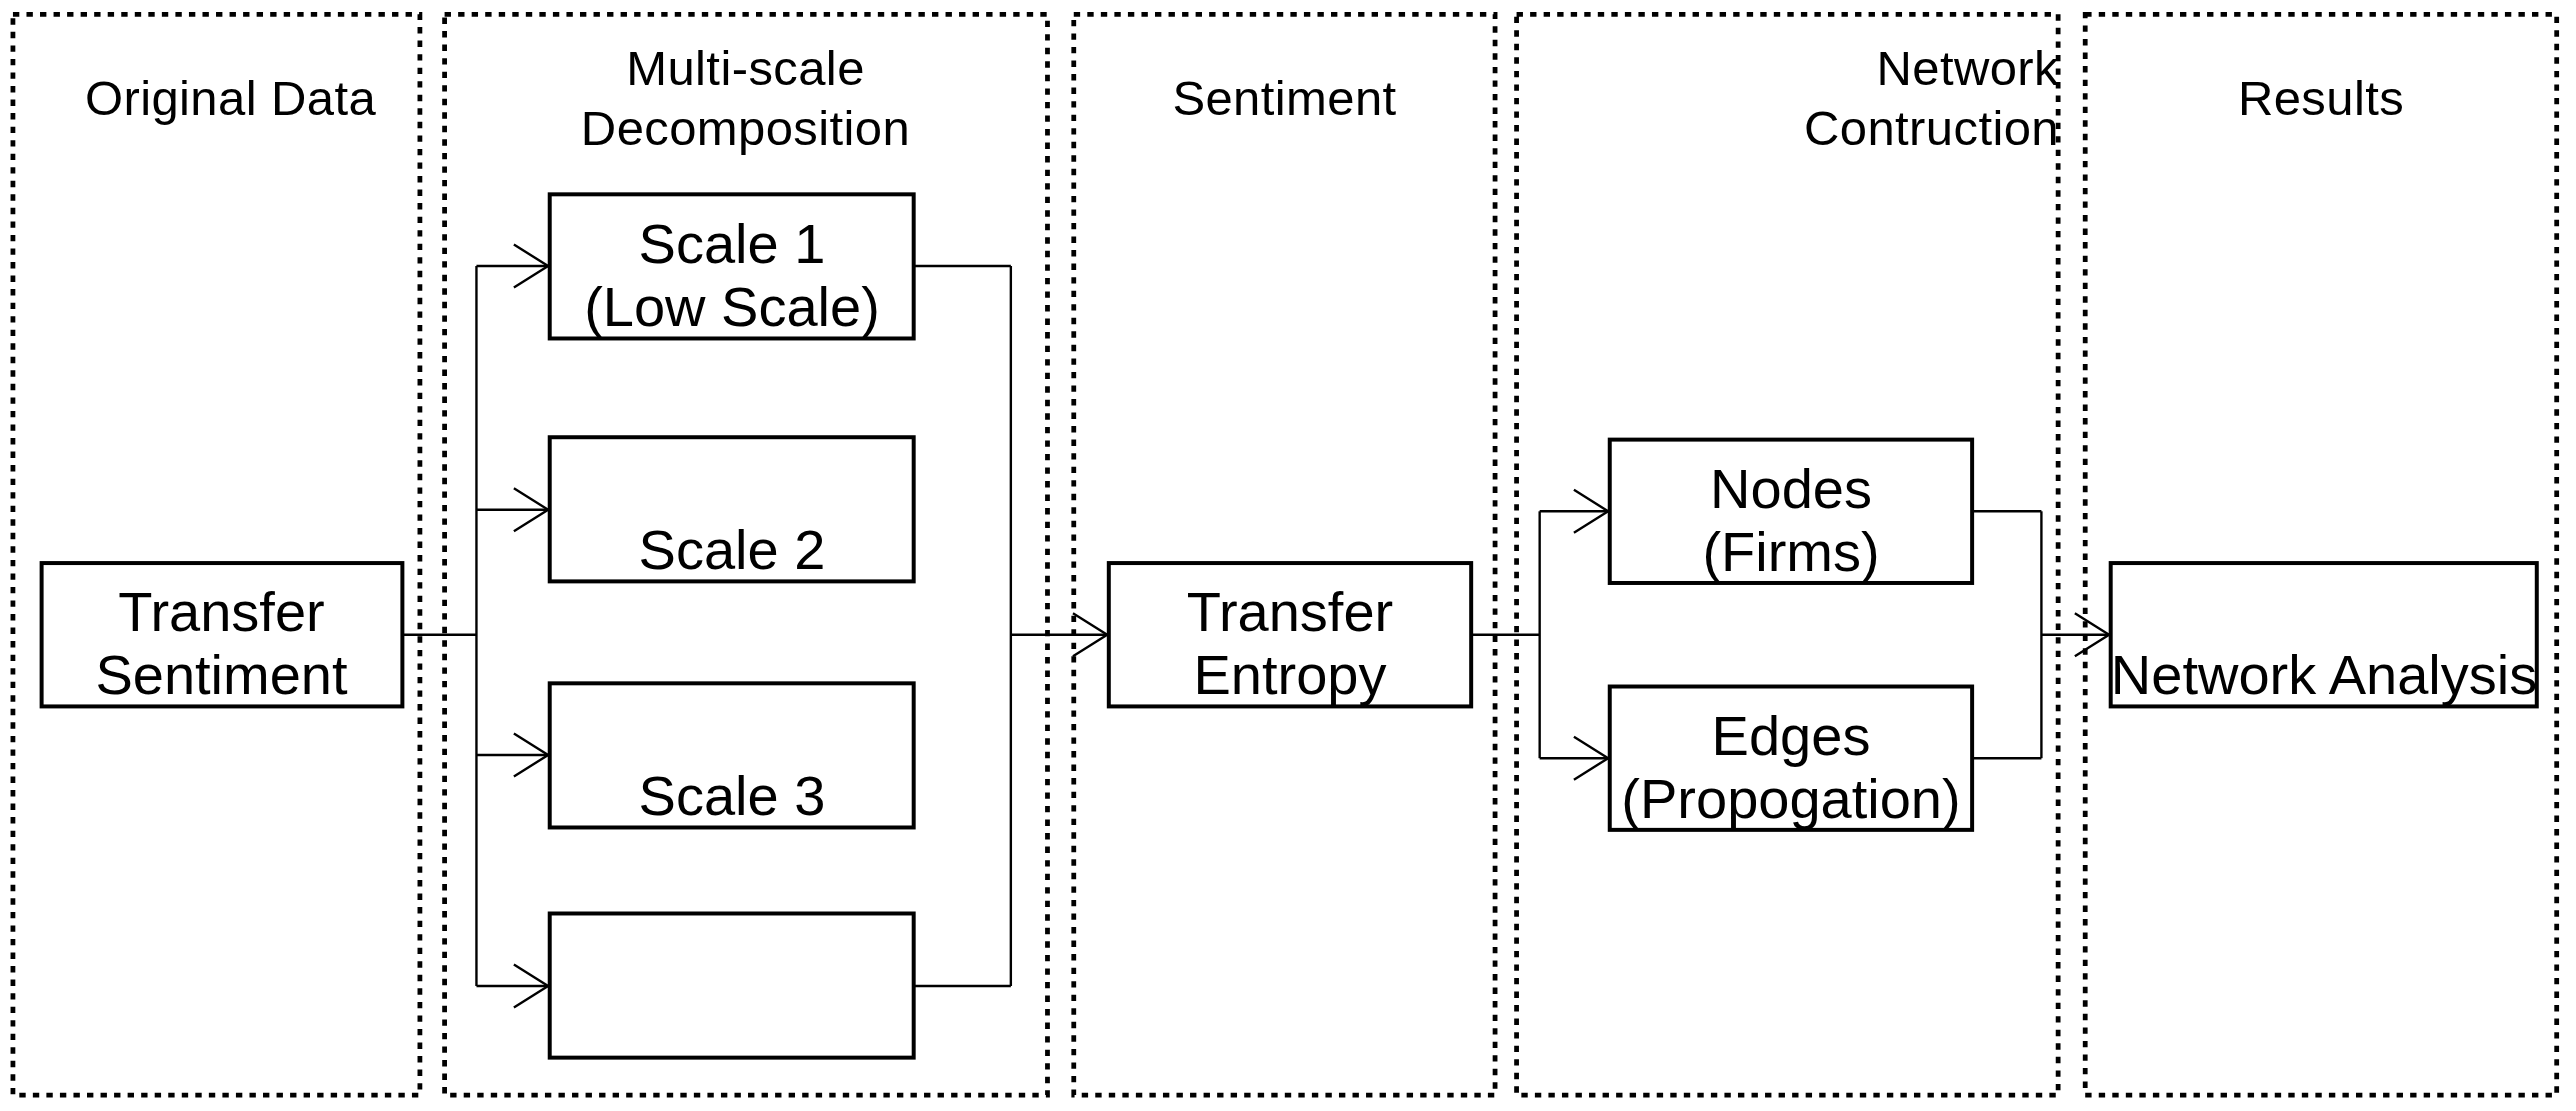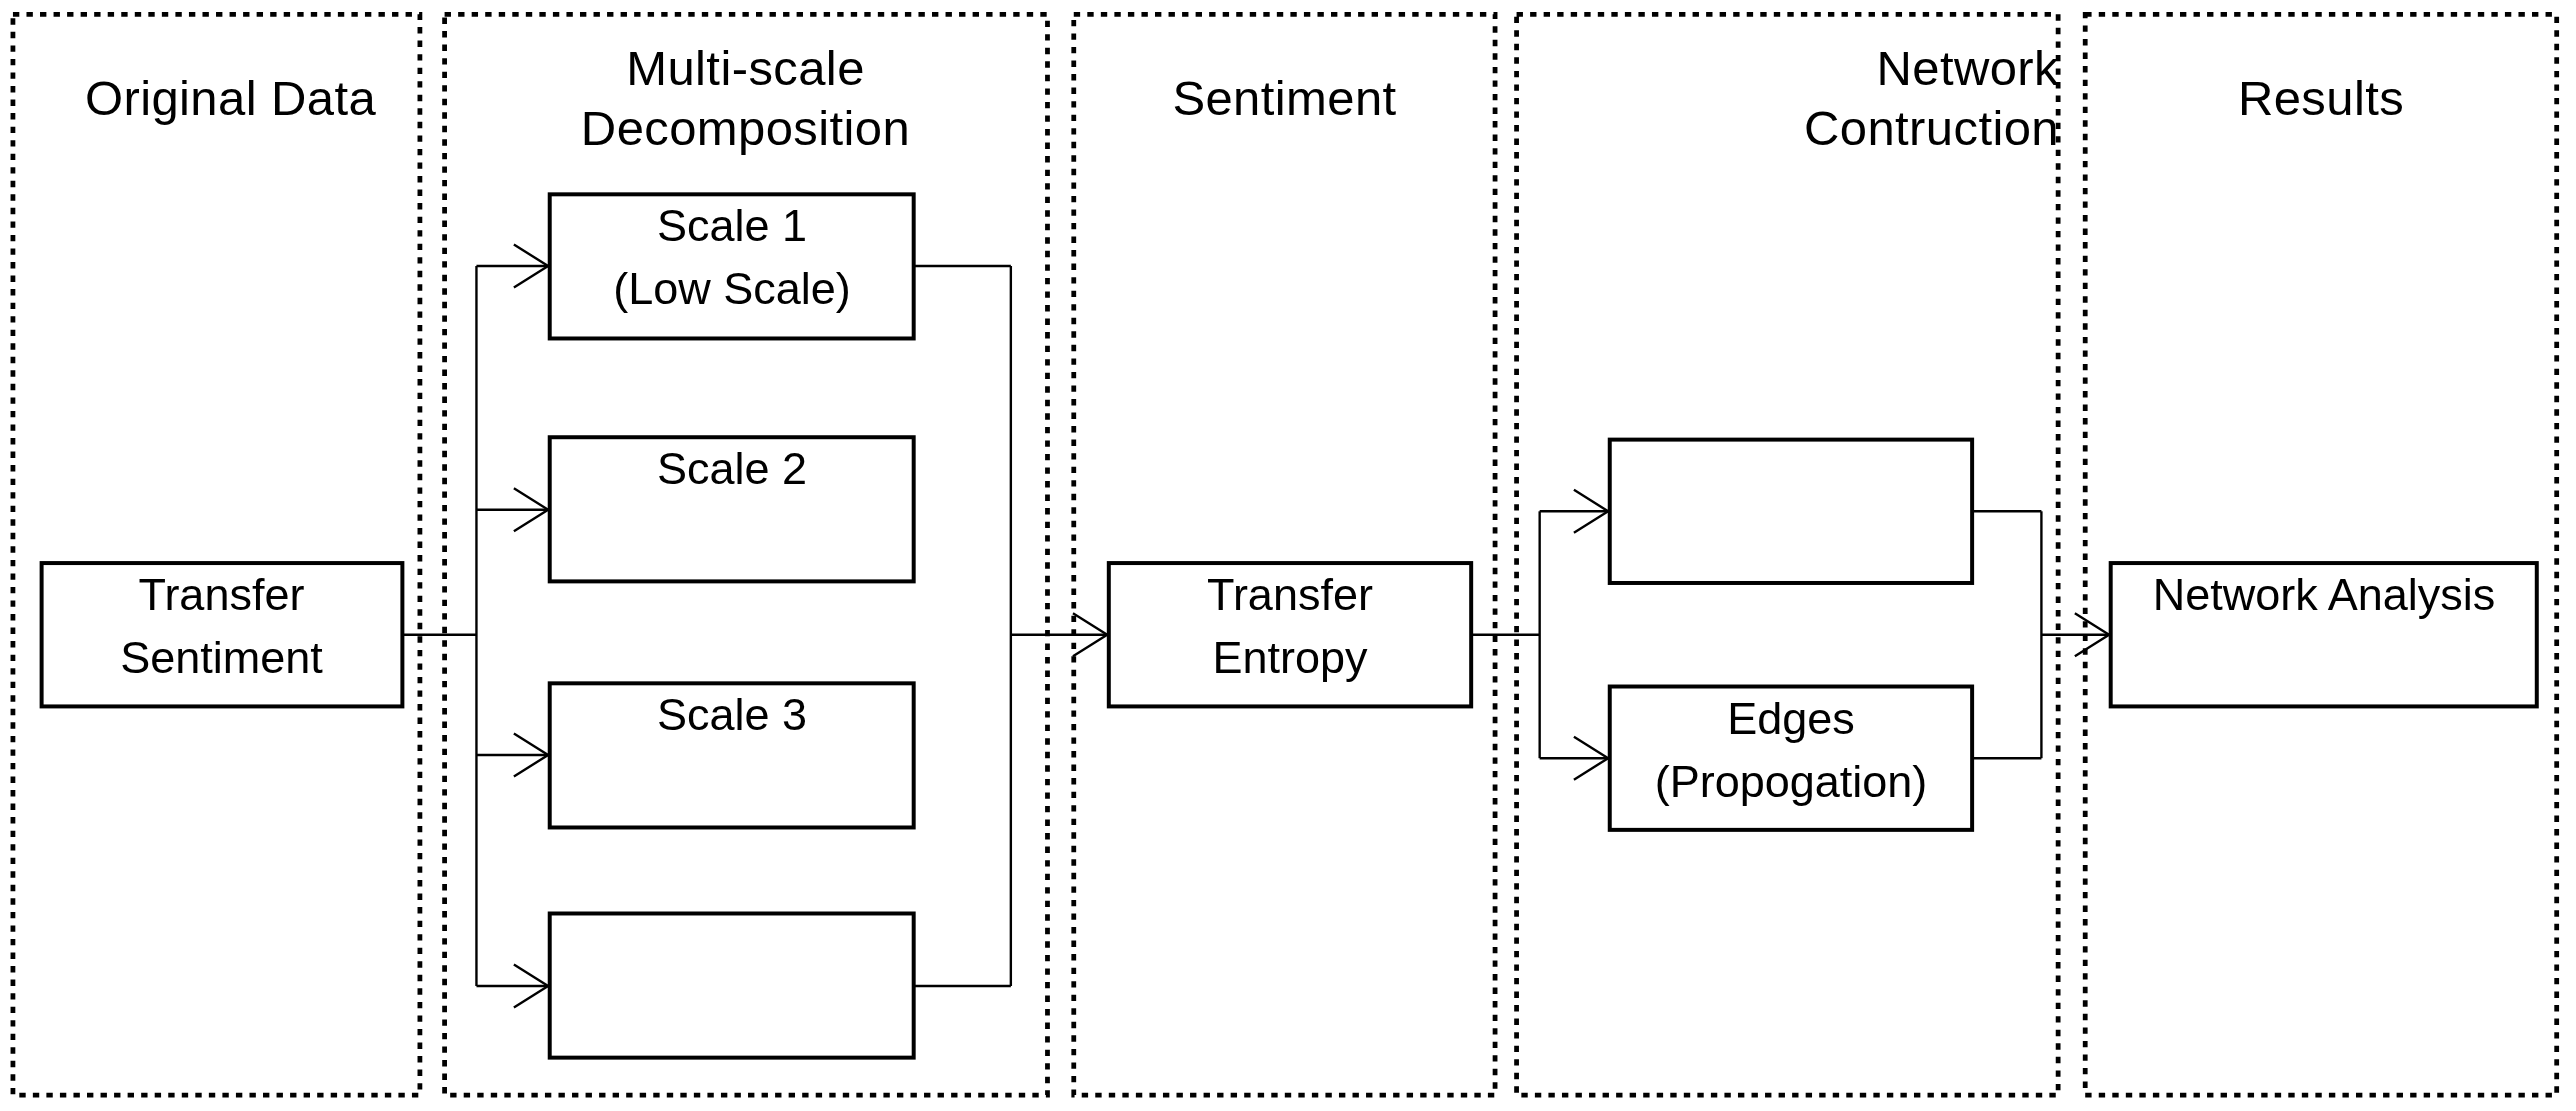--- a/index.html
+++ b/index.html
@@ -37,23 +37,23 @@
     line-height: 60px;
     color: #000000;
     letter-spacing: 0.4px;
     white-space: nowrap;
   }
   .box-label {
     position: absolute;
     display: flex;
     flex-direction: column;
     align-items: center;
-    justify-content: flex-start;
+    justify-content: flex-end;
     text-align: center;
-    font-size: 45px;
+    font-size: 56px;
     line-height: 63px;
     color: #000000;
     white-space: nowrap;
   }
 </style>
 </head>
 <body>
 
 <div class="stage">
 
@@ -141,20 +141,24 @@
   <div class="box-label" style="left:550px; top:437px; width:364px; height:144px;">
     <div>Scale 2</div>
   </div>
   <div class="box-label" style="left:550px; top:683px; width:364px; height:144px;">
     <div>Scale 3</div>
   </div>
   <div class="box-label" style="left:1109px; top:563px; width:362px; height:143px;">
     <div>Transfer</div>
     <div>Entropy</div>
   </div>
+  <div class="box-label" style="left:1610px; top:440px; width:362px; height:143px;">
+    <div>Nodes</div>
+    <div>(Firms)</div>
+  </div>
   <div class="box-label" style="left:1610px; top:687px; width:362px; height:143px;">
     <div>Edges</div>
     <div>(Propogation)</div>
   </div>
   <div class="box-label" style="left:2111px; top:563px; width:426px; height:143px;">
     <div>Network Analysis</div>
   </div>
 
 </div>
 

